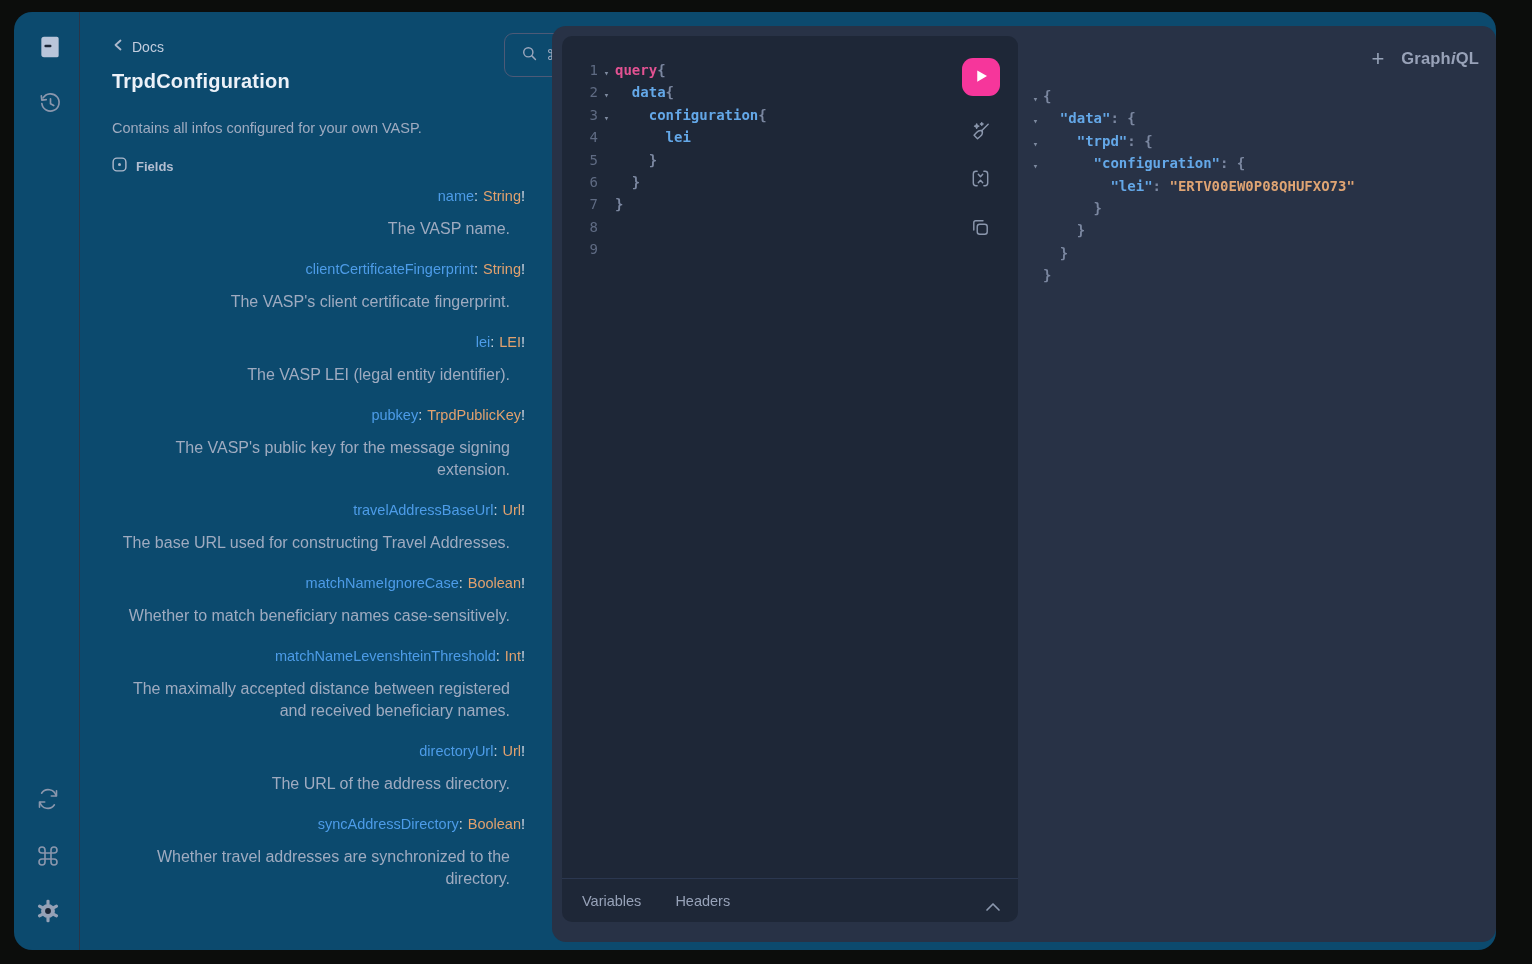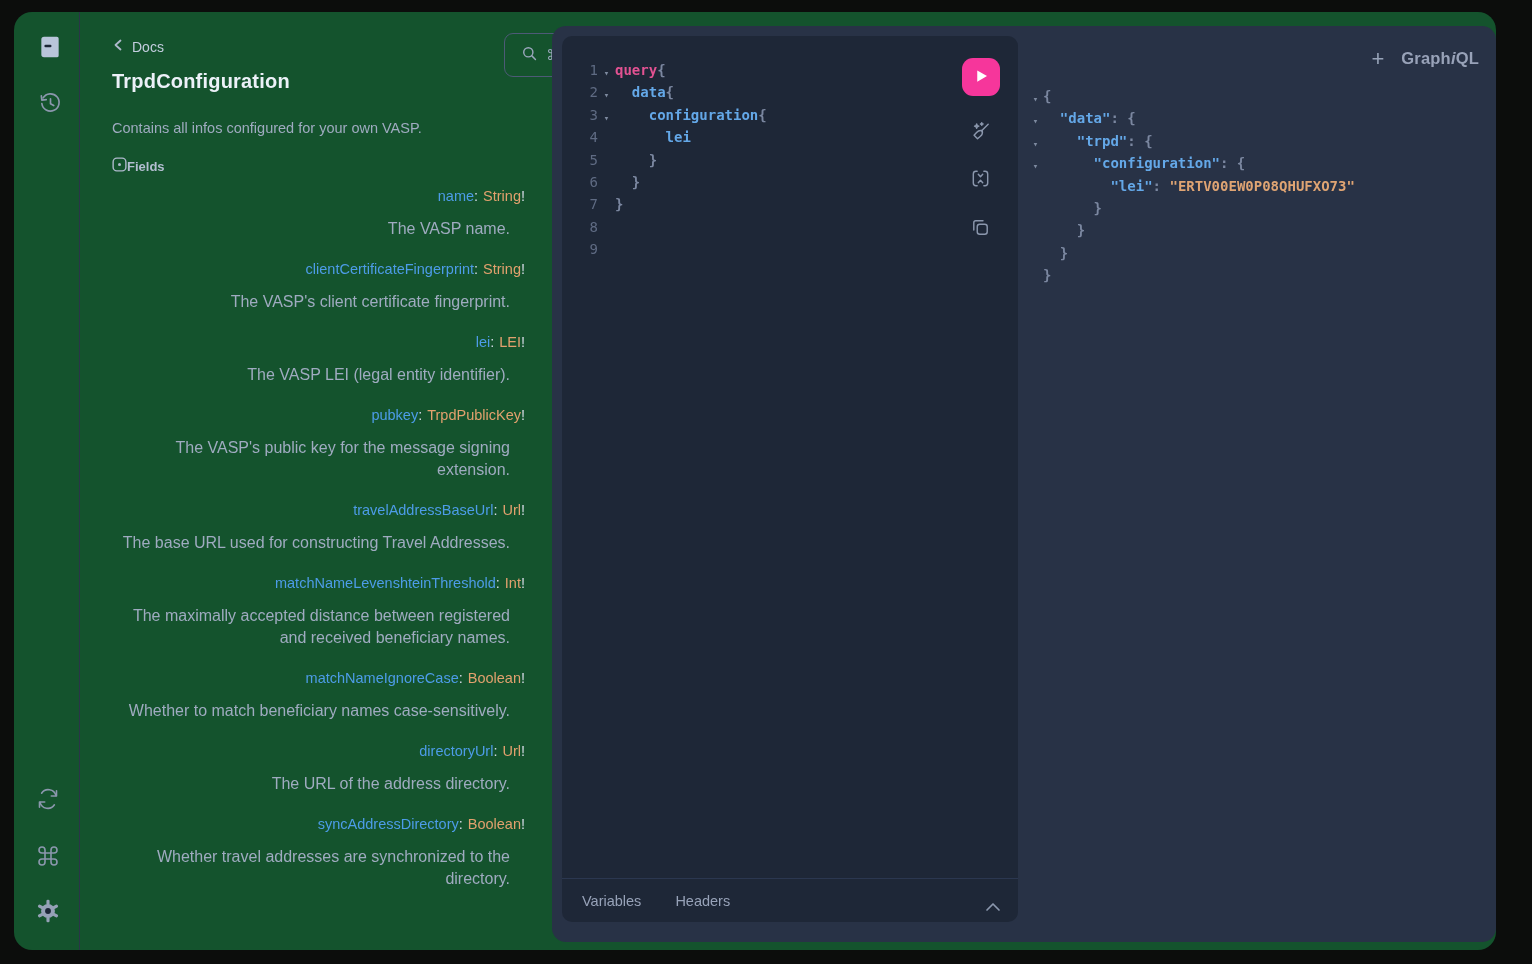--- a/index.html
+++ b/index.html
@@ -1,35 +1,35 @@
 <!DOCTYPE html>
 <html><head>
 <meta charset="utf-8">
 <style>
   * { margin:0; padding:0; box-sizing:border-box; }
   html,body { background:#0c0d0c; }
   .screen { position:relative; width:1532px; height:964px; background:#0c0d0c; overflow:hidden;
             font-family:"Liberation Sans", sans-serif; }
   .window { position:absolute; left:14px; top:12px; width:1482px; height:938px;
-            background:#14532d; border-radius:18px; }
+            background:#0c4a6e; border-radius:18px; }
 
   
   .sidebar { position:absolute; left:0; top:0; width:66px; height:100%;
              border-right:1px solid #2a3548; border-radius:18px 0 0 18px; }
   .sbtn { position:absolute; width:38px; height:38px; display:flex; align-items:center;
           justify-content:center; cursor:pointer; }
   .sbtn svg { display:block; }
 
   
   .docs { position:absolute; left:67px; top:0; width:472px; height:100%; }
   .docs-inner { position:absolute; left:31px; top:26px; right:28px; }
   .breadcrumb { display:flex; align-items:center; gap:8px; color:#c3cdde; font-size:14px; cursor:pointer; }
   .doc-title { margin-top:15px; color:#ecf1f8; font-size:20px; font-weight:bold; letter-spacing:.2px; }
   .doc-desc { margin-top:25px; color:#9fabc0; font-size:14.5px; line-height:21px; }
-  .fields-label { margin-top:18px; display:flex; align-items:center; 
+  .fields-label { margin-top:18px; display:flex; align-items:center; gap:9px;
                   color:#b3bed1; font-size:13px; font-weight:bold; }
   .fields-list { margin-top:-8px; }
   .field { margin-top:19px;text-align:right; }
   .fname-line { font-size:14.5px; line-height:20px; }
   .fname { color:#4d9ce8; cursor:pointer; }
   .fname::after { content:":"; color:#d2d9e4; }
   .ftype { color:#e2a16e; margin-left:5px; cursor:pointer; }
   .ftype.req::after { content:"!"; color:#d2d9e4; }
   .fdesc { margin-top:12px; color:#9fabc0; font-size:16px; line-height:22px; max-width:398px; }
   .searchbox { position:absolute; left:423px; top:21px; width:88px; height:44px;
@@ -188,26 +188,26 @@
             </div>
             <div class="field">
               <div class="fname-line"><span class="fname">pubkey</span><span class="ftype req">TrpdPublicKey</span></div>
               <div class="fdesc">The VASP's public key for the message signing extension.</div>
             </div>
             <div class="field">
               <div class="fname-line"><span class="fname">travelAddressBaseUrl</span><span class="ftype req">Url</span></div>
               <div class="fdesc">The base URL used for constructing Travel Addresses.</div>
             </div>
             <div class="field">
+              <div class="fname-line"><span class="fname">matchNameIgnoreCase</span><span class="ftype req">Boolean</span></div>
+              <div class="fdesc">Whether to match beneficiary names case-sensitively.</div>
+            </div>
+            <div class="field">
               <div class="fname-line"><span class="fname">matchNameLevenshteinThreshold</span><span class="ftype req">Int</span></div>
               <div class="fdesc">The maximally accepted distance between registered and received beneficiary names.</div>
-            </div>
-            <div class="field">
-              <div class="fname-line"><span class="fname">matchNameIgnoreCase</span><span class="ftype req">Boolean</span></div>
-              <div class="fdesc">Whether to match beneficiary names case-sensitively.</div>
             </div>
             <div class="field">
               <div class="fname-line"><span class="fname">directoryUrl</span><span class="ftype req">Url</span></div>
               <div class="fdesc">The URL of the address directory.</div>
             </div>
             <div class="field">
               <div class="fname-line"><span class="fname">syncAddressDirectory</span><span class="ftype req">Boolean</span></div>
               <div class="fdesc">Whether travel addresses are synchronized to the directory.</div>
             </div>
           </div>

